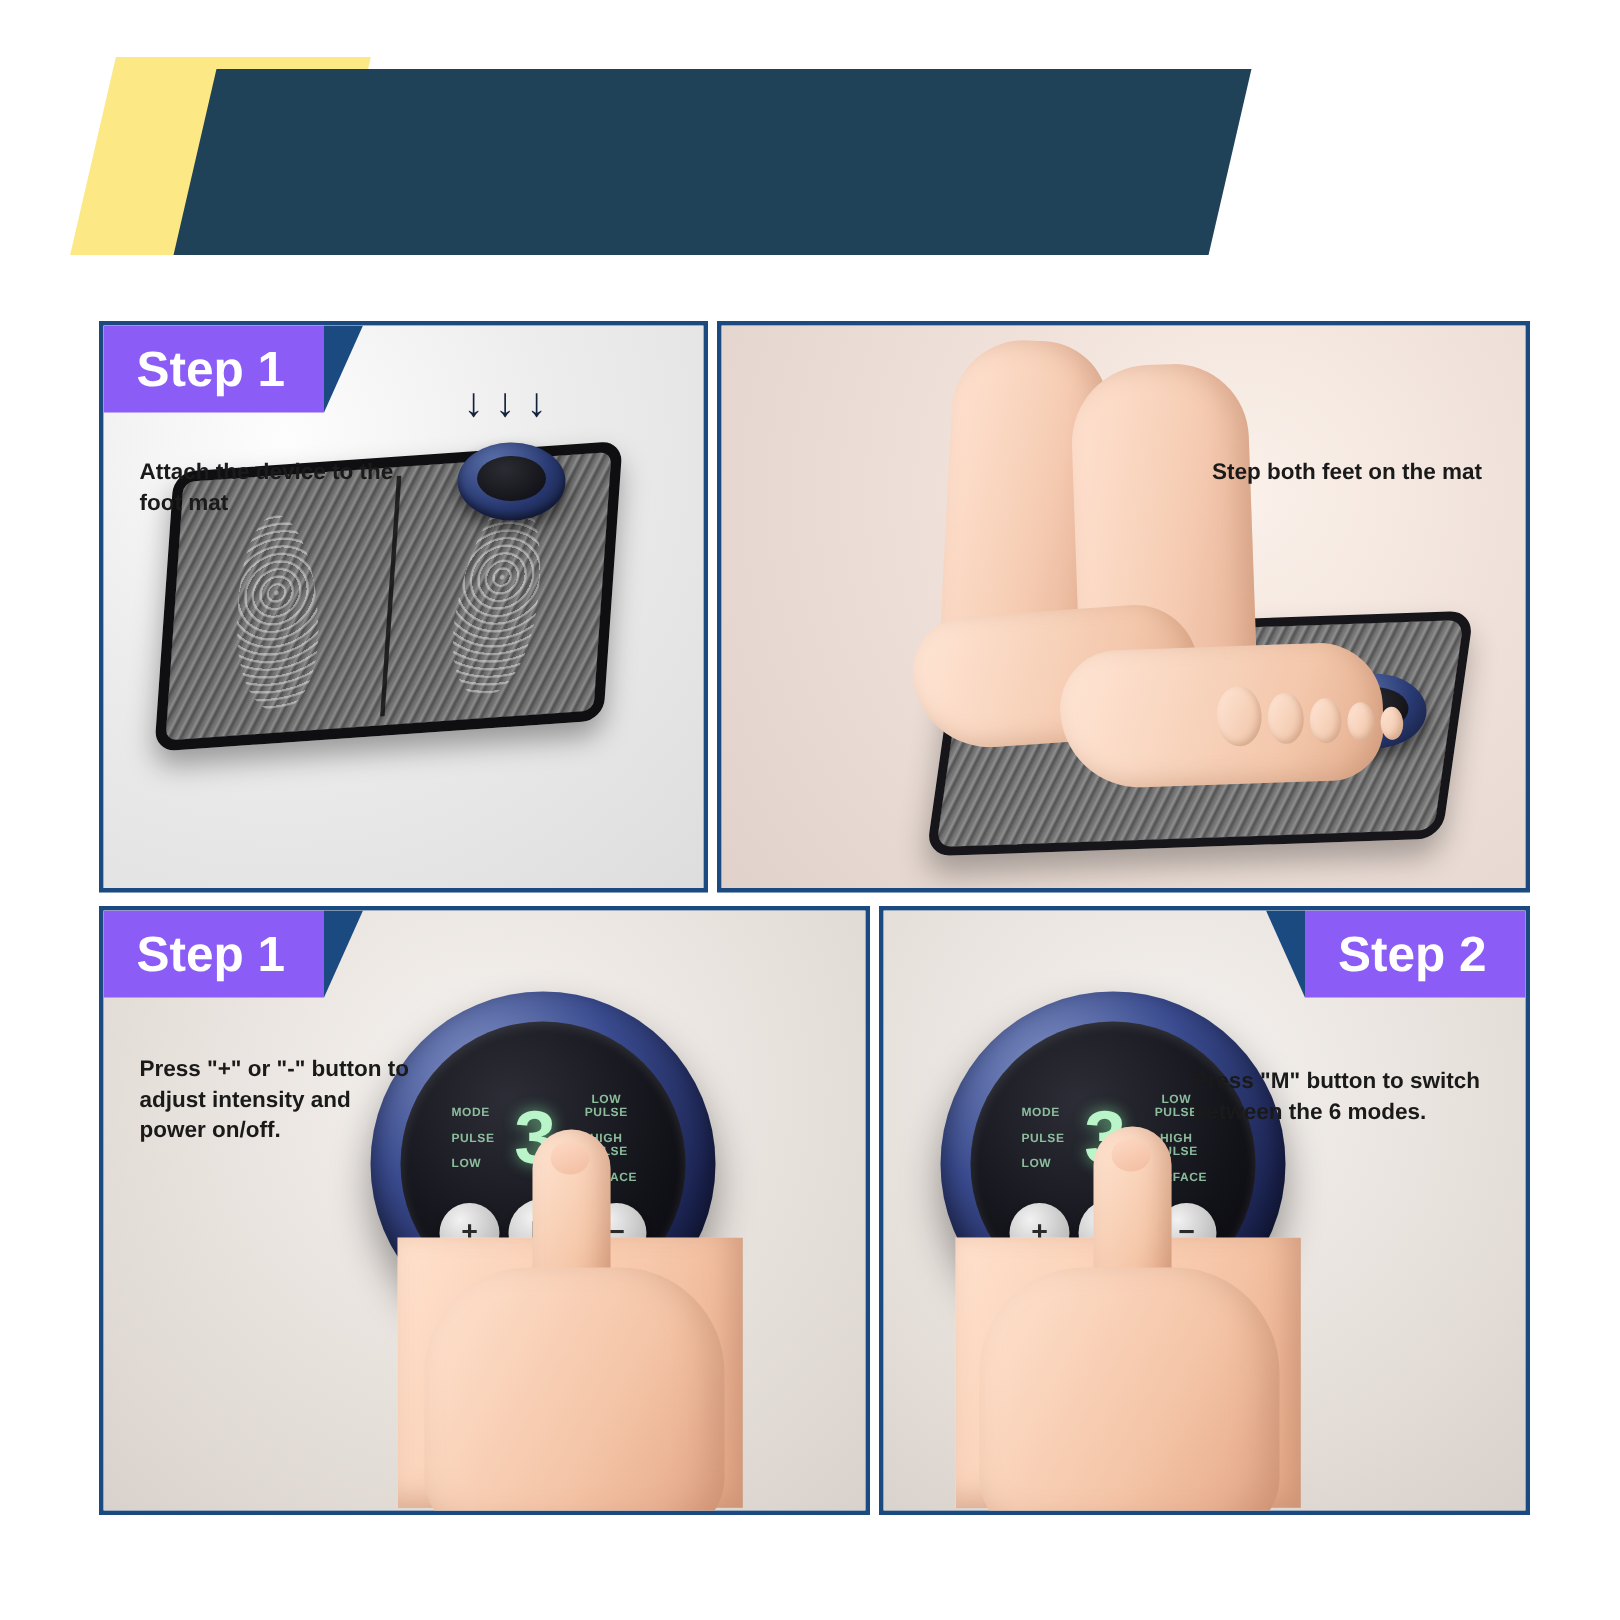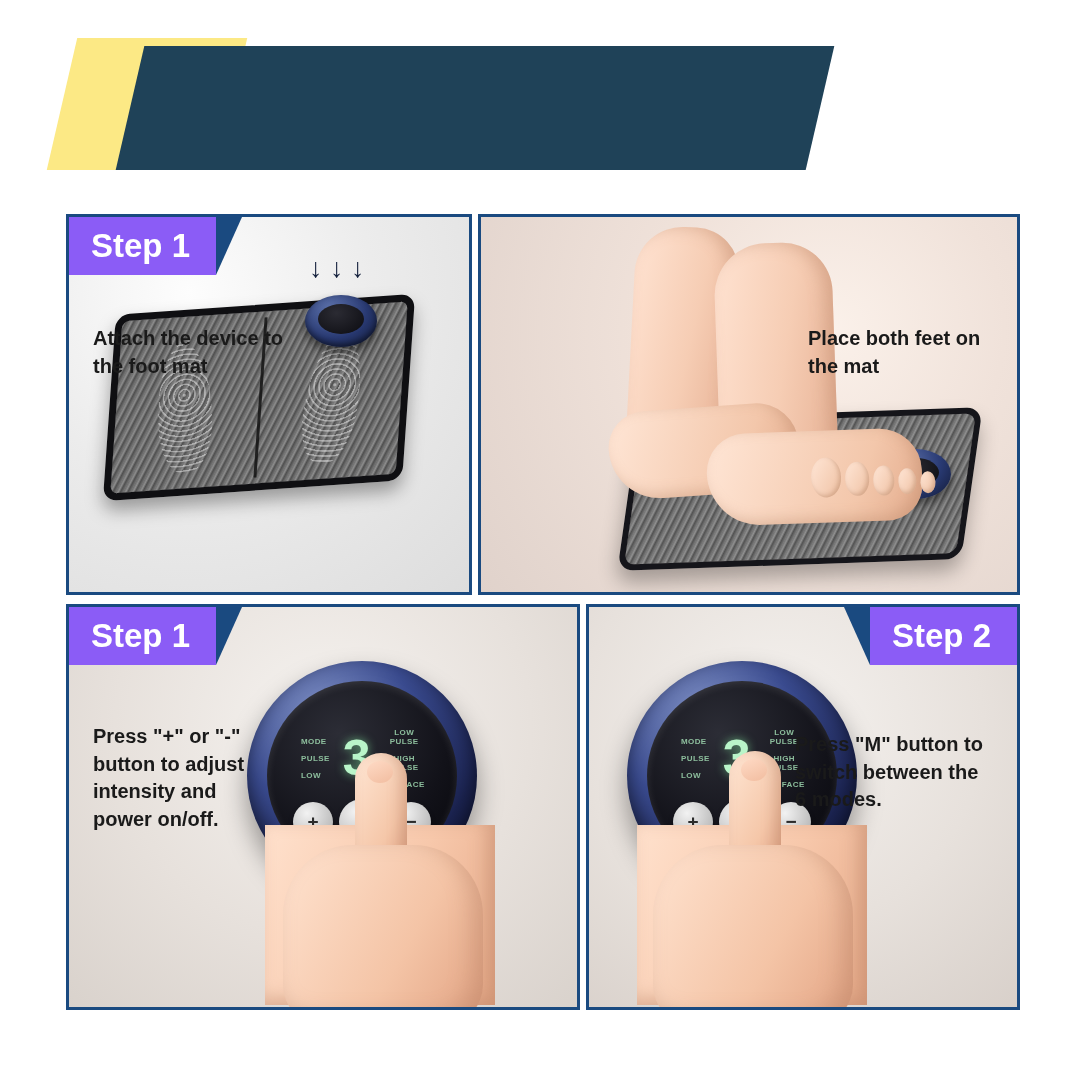--- a/index.html
+++ b/index.html
@@ -84,25 +84,24 @@
   .flag.right::before{
     content:"";
     position:absolute; left:-26px; top:0;
     border-top:58px solid #1A4A80;
     border-left:26px solid transparent;
   }
 
   .caption{
     position:absolute;
     color:#1a1a1a;
-    font-size:20px;
+    font-size:15px;
     font-weight:bold;
     line-height:1.38;
     z-index:6;
-    margin-top:20px;
   }
   .c1 .caption{ left:24px; top:88px; width:200px; }
   .c2 .caption{ right:24px; top:88px; width:185px; text-align:left;}
   .c3 .caption{ left:24px; top:96px; width:180px; }
   .c4 .caption{ right:22px; top:104px; width:200px; }
 
   
   .photo{ position:absolute; inset:0; }
   .bg-grad-1{
     background:
@@ -332,21 +331,21 @@
       <div class="foot2 f2"></div>
       <div class="toes">
         <div class="toe t1"></div>
         <div class="toe t2"></div>
         <div class="toe t3"></div>
         <div class="toe t4"></div>
         <div class="toe t5"></div>
       </div>
     </div>
 
-    <div class="caption">Place both feet on the mat</div>
+    <div class="caption">Step both feet on the mat</div>
   </div>
 
   <div class="cell c3">
     <div class="photo bg-grad-3">
 
       <div class="puck-big" style="left:178px; top:54px;">
         <div class="inner">
           <div class="screen">
             <div class="lbl-col">
               <div class="lbl">MODE</div>

